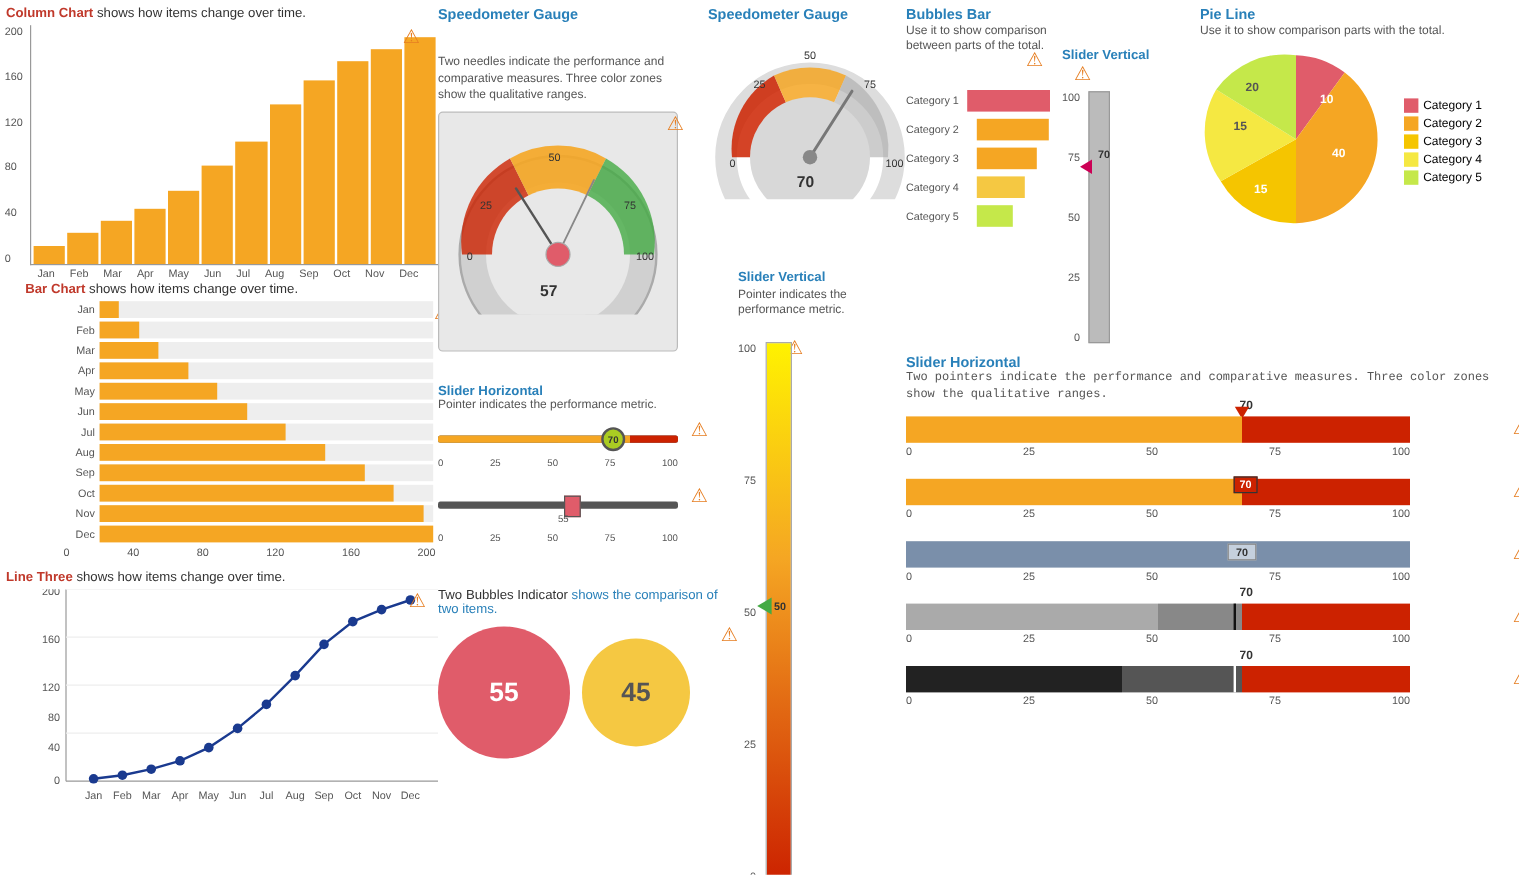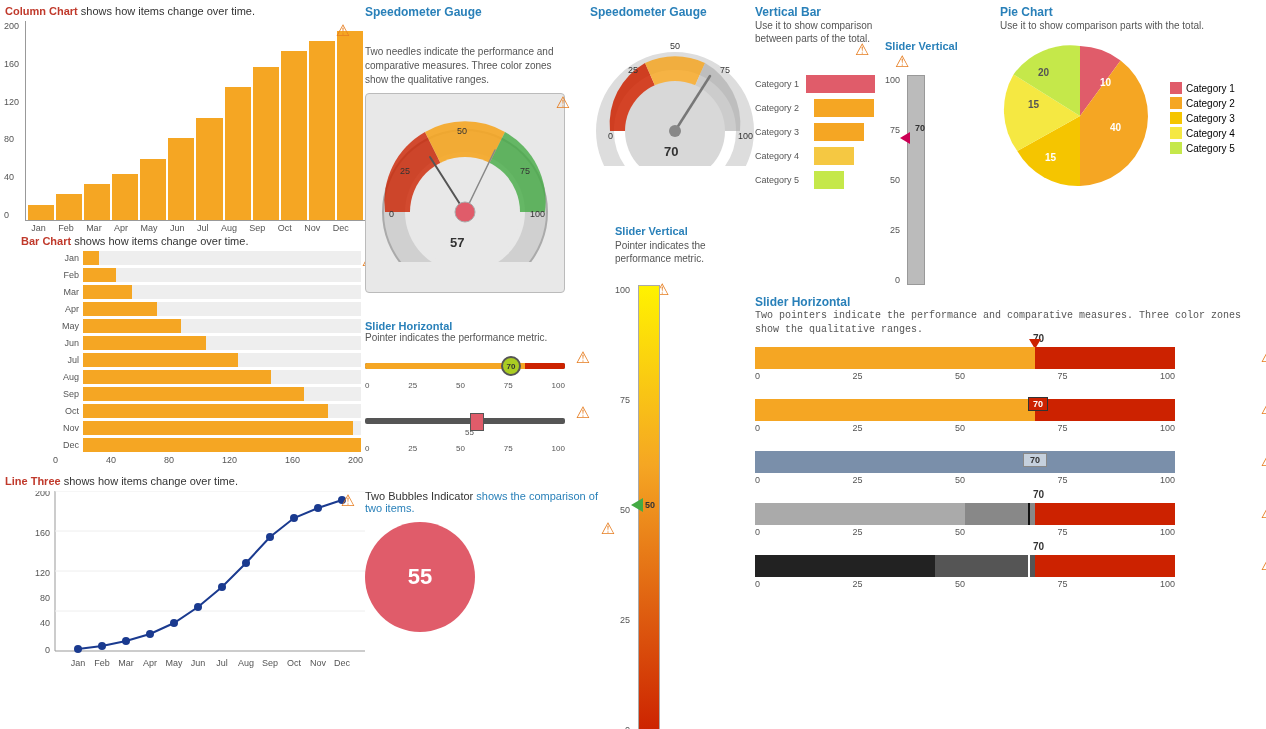--- a/index.html
+++ b/index.html
@@ -428,25 +428,28 @@
     <div style="font-size:11px;color:#333;">
       <span>Two Bubbles Indicator </span><span style="color:#2980b9;">shows the comparison of two items.</span>
     </div>
     <div style="position:relative;">
       <span class="warn" style="position:absolute;top:5px;right:0px;">⚠</span>
     </div>
     <div class="bubbles-container">
       <div class="bubble" style="width:110px;height:110px;background:#e05c6a;">
         <span>55</span>
       </div>
+      <div class="bubble" style="width:90px;height:90px;background:#f5c842;color:#555;">
+        <span>45</span>
+      </div>
     </div>
   </div>
 
   <div class="div-bar-section">
-    <div class="div-bar-title">Vertical Bar</div>
+    <div class="div-bar-title">Bubbles Bar</div>
     <div class="div-bar-desc">Use it to show comparison between parts of the total.</div>
     <span class="warn" style="position:absolute;top:35px;left:100px;">⚠</span>
     <div class="div-bar-chart" style="margin-top:30px;">
       <div class="div-bar-row">
         <div class="div-bar-cat-label">Category 1</div>
         <div class="div-bar-track" style="background:#e05c6a;width:80px;height:18px;"></div>
       </div>
       <div class="div-bar-row">
         <div class="div-bar-cat-label">Category 2</div>
         <div class="div-bar-track" style="background:#f5a623;width:60px;height:18px;"></div>
@@ -482,21 +485,21 @@
 
         <div style="position:absolute;top:57px;left:-3px;display:flex;align-items:center;">
           <div style="width:0;height:0;border-top:6px solid transparent;border-bottom:6px solid transparent;border-right:10px solid #c05;"></div>
         </div>
         <div style="position:absolute;top:48px;left:12px;font-size:9px;font-weight:bold;color:#333;">70</div>
       </div>
     </div>
   </div>
 
   <div class="pie-section">
-    <div class="pie-title">Pie Chart</div>
+    <div class="pie-title">Pie Line</div>
     <div class="pie-desc">Use it to show comparison parts with the total.</div>
     <div style="display:flex;align-items:center;gap:10px;">
       <svg width="160" height="160">
 
         <path d="M80,80 L80,10 A70,70 0 0,1 120.6,24.5 Z" fill="#e05c6a"></path>
 
         <path d="M80,80 L120.6,24.5 A70,70 0 0,1 80,150 Z" fill="#f5a623"></path>
 
         <path d="M80,80 L80,150 A70,70 0 0,1 17.3,115 Z" fill="#f5c500"></path>
 

